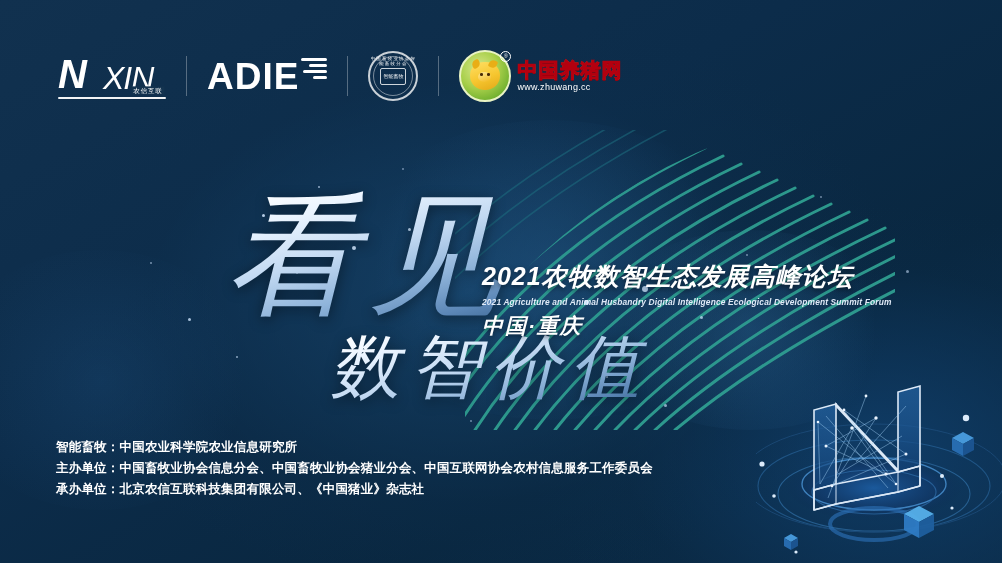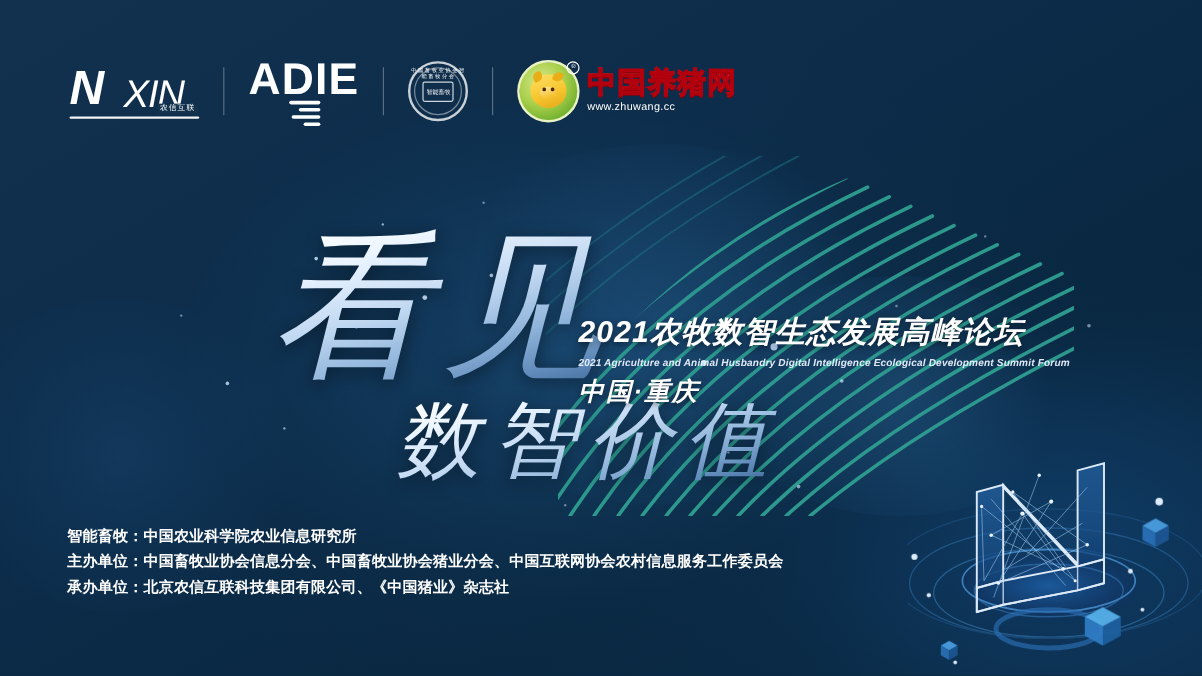--- a/index.html
+++ b/index.html
@@ -30,21 +30,21 @@
   .logobar{position:absolute;left:58px;top:48px;display:flex;align-items:center;height:56px;}
   .sep{width:1px;height:40px;background:rgba(255,255,255,.30);margin:0 20px;}
 
   .nxin{position:relative;display:flex;flex-direction:column;align-items:flex-start;}
   .nxin-row{display:flex;align-items:flex-end;color:#fff;line-height:1;}
   .nxin-n{font-size:40px;font-weight:bold;font-style:italic;letter-spacing:-1px;}
   .nxin-xin{font-size:32px;font-weight:normal;font-style:italic;letter-spacing:-1px;margin-left:17px;}
   .nxin-cn{position:absolute;right:0;bottom:4px;font-size:7px;color:#fff;background:#13334f;padding:1px 2px;letter-spacing:1px;transform:scale(.92);}
   .nxin-rule{width:108px;height:2px;background:#fff;border-radius:2px;margin-top:3px;opacity:.95;}
 
-  .adie{display:flex;align-items:center;flex-direction:column;}
+  .adie{display:flex;align-items:flex-start;}
   .adie-t{color:#fff;font-size:37px;font-weight:bold;letter-spacing:1px;line-height:1;}
   .adie-lines{margin-left:2px;display:flex;flex-direction:column;gap:3px;}
   .adie-lines i{display:block;height:3px;background:#fff;border-radius:2px;}
 
   .seal{width:46px;height:46px;border-radius:50%;border:2px solid rgba(255,255,255,.78);
         display:flex;align-items:center;justify-content:center;position:relative;}
   .seal::before{content:"";position:absolute;inset:3px;border-radius:50%;border:1px solid rgba(255,255,255,.45);}
   .seal-core{width:24px;height:15px;border:1px solid rgba(255,255,255,.8);border-radius:2px;
              font-size:5px;color:#fff;display:flex;align-items:center;justify-content:center;letter-spacing:0;}
   .seal-arc{position:absolute;top:3px;left:0;right:0;text-align:center;font-size:4.4px;color:#fff;letter-spacing:1.3px;}
@@ -58,21 +58,21 @@
   .pig::before{content:"";position:absolute;left:8px;top:10px;width:13px;height:10px;border-radius:50%;
        background:linear-gradient(160deg,#ffe99a,#f2b81c);}
   .pig-ear{position:absolute;width:8px;height:8px;background:#e9ae16;border-radius:60% 20% 60% 20%;top:-2px;}
   .pig-ear.l{left:2px;transform:rotate(-25deg);}
   .pig-ear.r{right:3px;transform:rotate(25deg);}
   .pig-eye{position:absolute;width:2.6px;height:2.6px;background:#4a2a06;border-radius:50%;top:11px;}
   .pig-eye.l{left:10px;} .pig-eye.r{left:17px;}
   .reg{position:absolute;right:-2px;top:-1px;width:9px;height:9px;border:1px solid #fff;border-radius:50%;
        color:#fff;font-size:5px;line-height:8px;text-align:center;}
   .zhu-txt{margin-left:6px;display:flex;flex-direction:column;line-height:1;}
-  .zhu-cn{font-size:24px;font-weight:bold;color:#ffd84d;letter-spacing:1px;
+  .zhu-cn{font-size:20px;font-weight:bold;color:#ffd84d;letter-spacing:1px;
           -webkit-text-stroke:1px #b3000f;text-shadow:0 1px 0 #8d0009;}
   .zhu-url{font-size:9px;color:#fff;letter-spacing:.3px;margin-top:3px;}
 
   
   .callig{position:absolute;font-weight:normal;font-style:italic;line-height:1;
     background:linear-gradient(165deg,#ffffff 4%,#eaf4ff 22%,#c2d9f2 46%,#8fb4da 68%,#5b86b6 88%,#3c6792 100%);
     -webkit-background-clip:text;background-clip:text;color:transparent;
     filter:drop-shadow(0 3px 7px rgba(0,0,0,.45));}
   .kanjian{left:226px;top:190px;font-size:132px;letter-spacing:10px;}
   .shuzhi{left:330px;top:332px;font-size:70px;letter-spacing:10px;}

